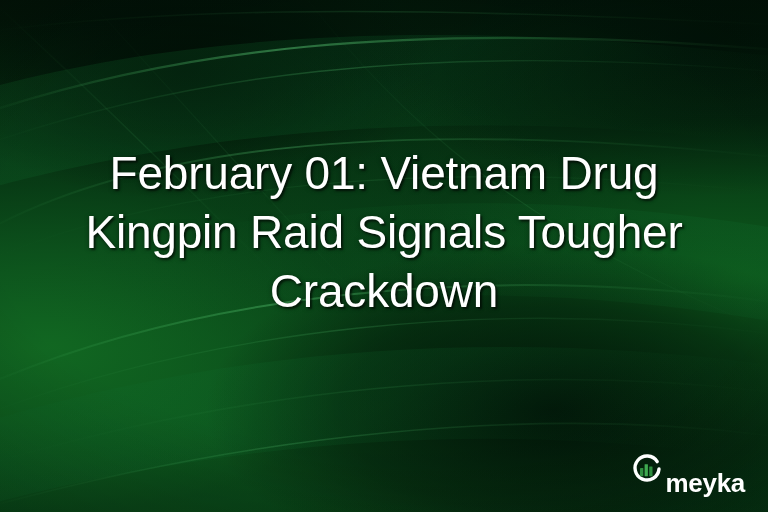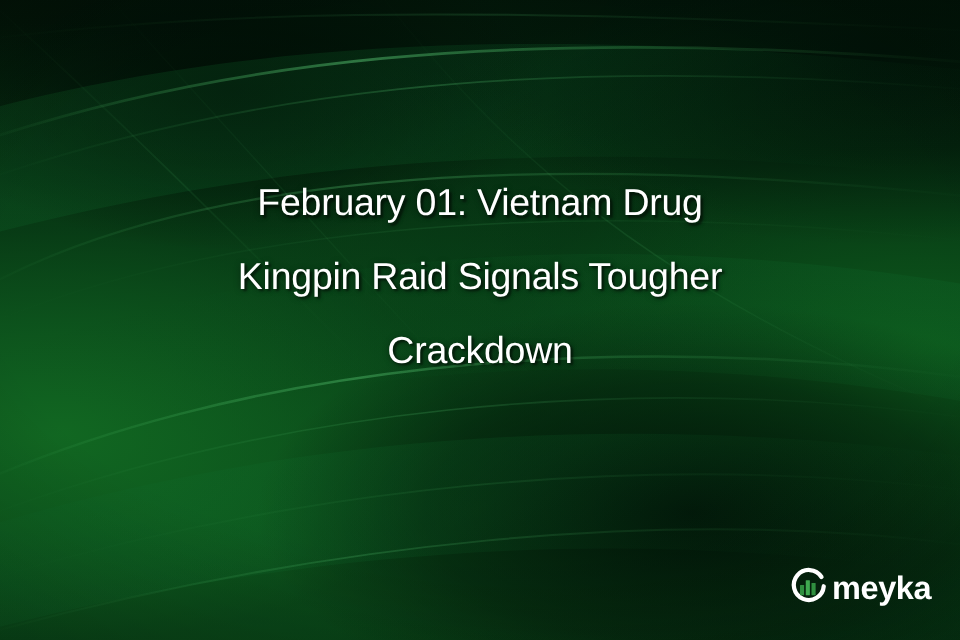--- a/index.html
+++ b/index.html
@@ -52,21 +52,21 @@
   }
 
   
   .headline {
     position: absolute;
     left: 0;
     right: 0;
     top: 113px;
     text-align: center;
     color: #ffffff;
-    font-size: 30px;
+    font-size: 46px;
     line-height: 59px;
     font-weight: 400;
     letter-spacing: -0.2px;
     padding: 0 30px;
     box-sizing: border-box;
     text-shadow:
       2px 2px 2px rgba(0,0,0,0.55),
       0 1px 5px rgba(0,0,0,0.40);
     white-space: pre-line;
   }
@@ -86,21 +86,21 @@
     display: block;
     flex: 0 0 auto;
   }
   .logo-word {
     color: #ffffff;
     font-size: 26px;
     font-weight: 700;
     letter-spacing: -0.3px;
     line-height: 1;
     position: relative;
-    top: 1px;
+    top: 14px;
   }
 </style>
 </head>
 <body>
 
 <div class="banner">
 
   <div class="bg-layer bg-base"></div>
   <div class="bg-layer bg-dark-blob"></div>
 

